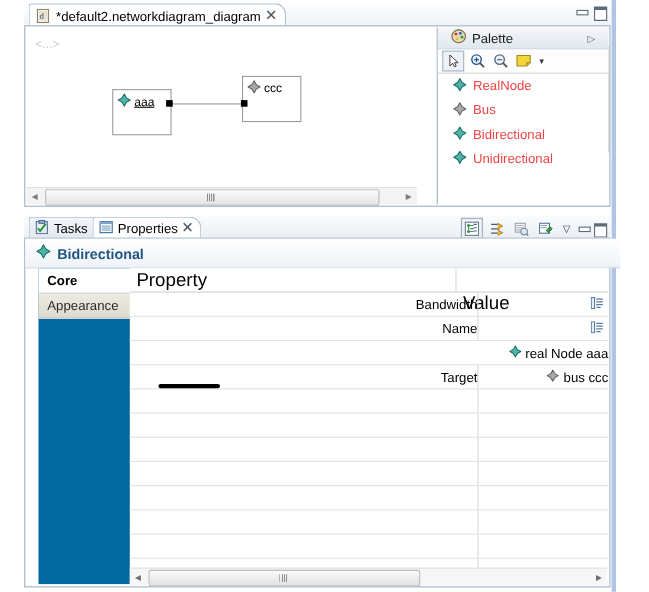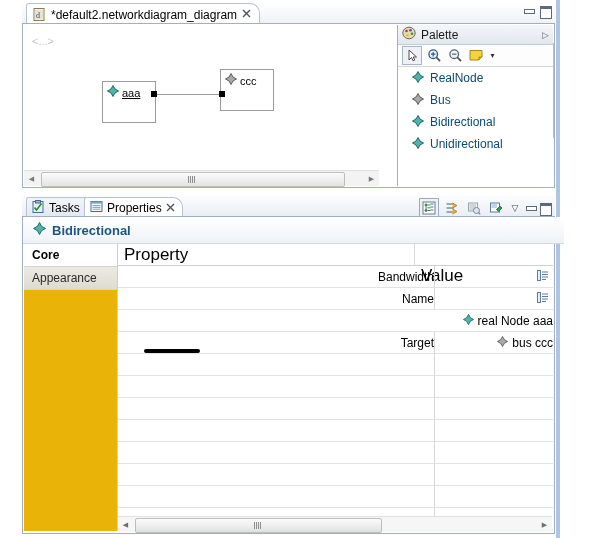--- a/index.html
+++ b/index.html
@@ -63,29 +63,29 @@
   .hscroll .arr.left{left:0;} .hscroll .arr.right{right:0;}
   .hscroll .thumb{position:absolute;left:17px;top:1px;width:302px;height:13px;
       background:linear-gradient(#fbfbfb,#e3e3e3);border:1px solid #bdbdbd;border-radius:2px;}
   .hscroll .thumb .grip{position:absolute;left:146px;top:3px;width:7px;height:7px;
       background:repeating-linear-gradient(90deg,#8d8d8d,#8d8d8d 1px,transparent 1px,transparent 2px);}
 
   
   .palette{position:absolute;right:1px;top:1px;width:155px;height:161px;background:#fff;
       border-left:1px solid #9fb0c4;}
   .pal-head{height:19px;background:linear-gradient(#f4f6f9,#e1e7ef);
-      border-bottom:1px solid #c2cddb;display:flex;align-items:center;gap:5px;padding:0 4px;}
+      border-bottom:1px solid #c2cddb;display:flex;align-items:center;gap:5px;padding:0 12px;}
   .pal-title{font-size:12px;color:#1a1a1a;}
   .pal-arrow{margin-left:auto;color:#5a6570;font-size:9px;}
   .pal-toolbar{height:21px;background:#fdfdfd;border-bottom:1px solid #d5d5d5;
       display:flex;align-items:center;gap:3px;padding:0 4px;}
   .ptool{width:18px;height:17px;display:flex;align-items:center;justify-content:center;}
   .ptool.sel{border:1px solid #a4b5c7;background:#eef2f7;}
   .pal-item{height:22px;display:flex;align-items:center;gap:6px;padding-left:14px;}
-  .pal-item .plabel{font-size:12px;color:#0c4a6e;}
+  .pal-item .plabel{font-size:12px;color:#ef4444;}
 
   
   .prop-part{position:absolute;left:22px;top:196px;width:537px;height:338px;}
   .prop-tabrow{position:absolute;left:0;top:0;width:533px;height:21px;
       background:linear-gradient(#fbfcfd,#e9eef4);}
   .ptab{position:absolute;top:1px;height:20px;padding:0 7px 0 5px;display:flex;align-items:center;gap:4px;
       border:1px solid #b6c3d2;border-bottom:none;border-top-left-radius:3px;border-top-right-radius:3px;}
   .ptab.inactive{left:4px;background:linear-gradient(#f2f4f8,#e2e8f0);}
   .ptab.active{left:62px;background:#ffffff;border-top-right-radius:10px;}
   .ptab .tl{font-size:12px;color:#000;}
@@ -93,21 +93,21 @@
   .ptl{width:18px;height:17px;display:flex;align-items:center;justify-content:center;}
   .ptl.sel{border:1px solid #9aabbd;background:#eef2f7;}
 
   .prop-body{position:absolute;left:0;top:20px;width:531px;height:316px;
       border:1px solid #9fb0c4;background:#fff;}
   .prop-title{position:absolute;left:0;top:0;width:531px;height:26px;
       background:linear-gradient(#ffffff,#eef2f8);display:flex;align-items:center;gap:6px;padding-left:10px;
       border-bottom:1px solid #cfd9e4;}
   .prop-title .ttxt{font-size:13px;font-weight:bold;color:#1f5582;}
 
-  .tabs-left{position:absolute;left:1px;top:27px;width:93px;height:287px;background:#eab308;
+  .tabs-left{position:absolute;left:12px;top:27px;width:93px;height:287px;background:#0369a1;
       border-right:1px solid #cfcfcf;}
   .tleft{height:22px;display:flex;align-items:center;padding-left:8px;font-size:12px;
       border-bottom:1px solid #d4d4d4;}
   .tleft.sel{background:#ffffff;font-weight:bold;color:#000;}
   .tleft.unsel{background:linear-gradient(#eceae2,#dedbd0);color:#2a2a2a;}
 
   .table{position:absolute;left:95px;top:27px;width:435px;height:287px;background:#fff;}
   .thead{display:flex;height:21px;border-bottom:1px solid #d0d0d0;background:#fff;}
   .th{font-size:17px;color:#000;padding-left:6px;display:flex;align-items:center;}
   .th.c1{width:290px;border-right:1px solid #d8d8d8;}

